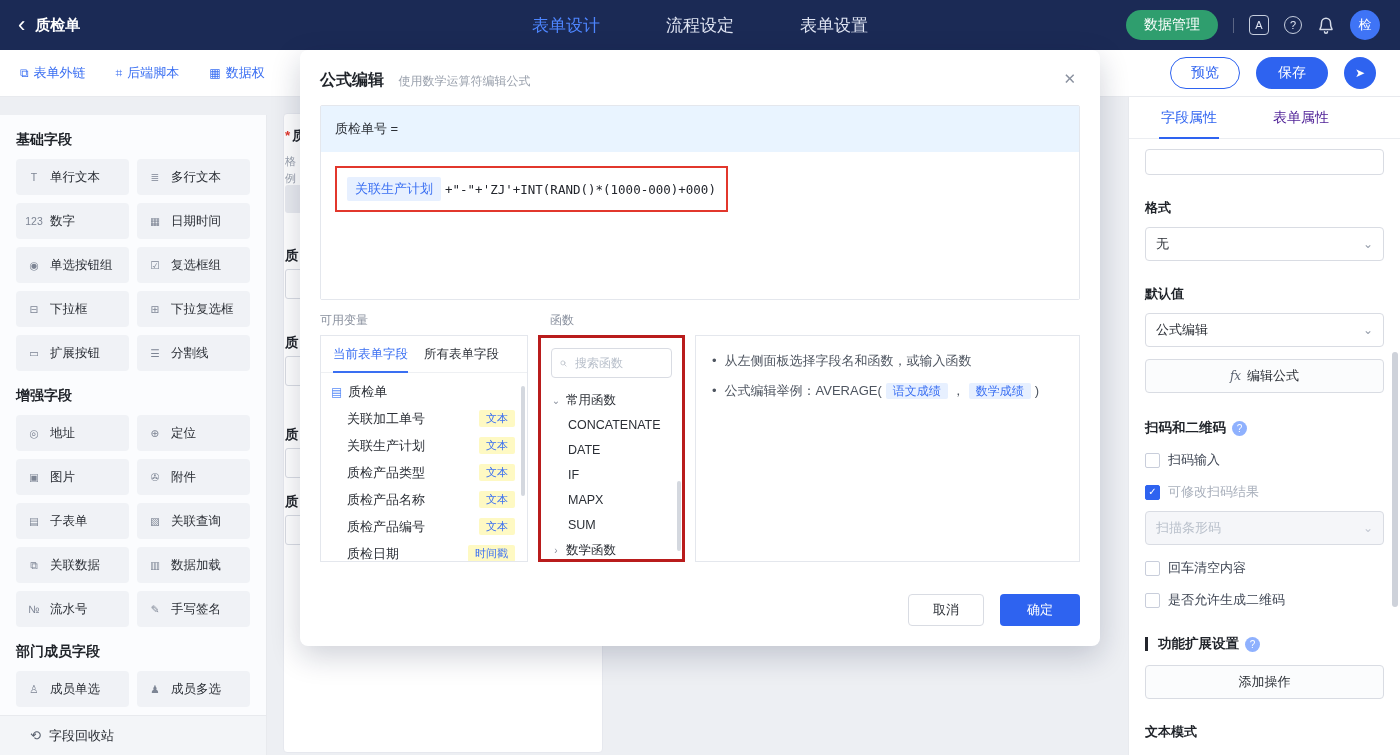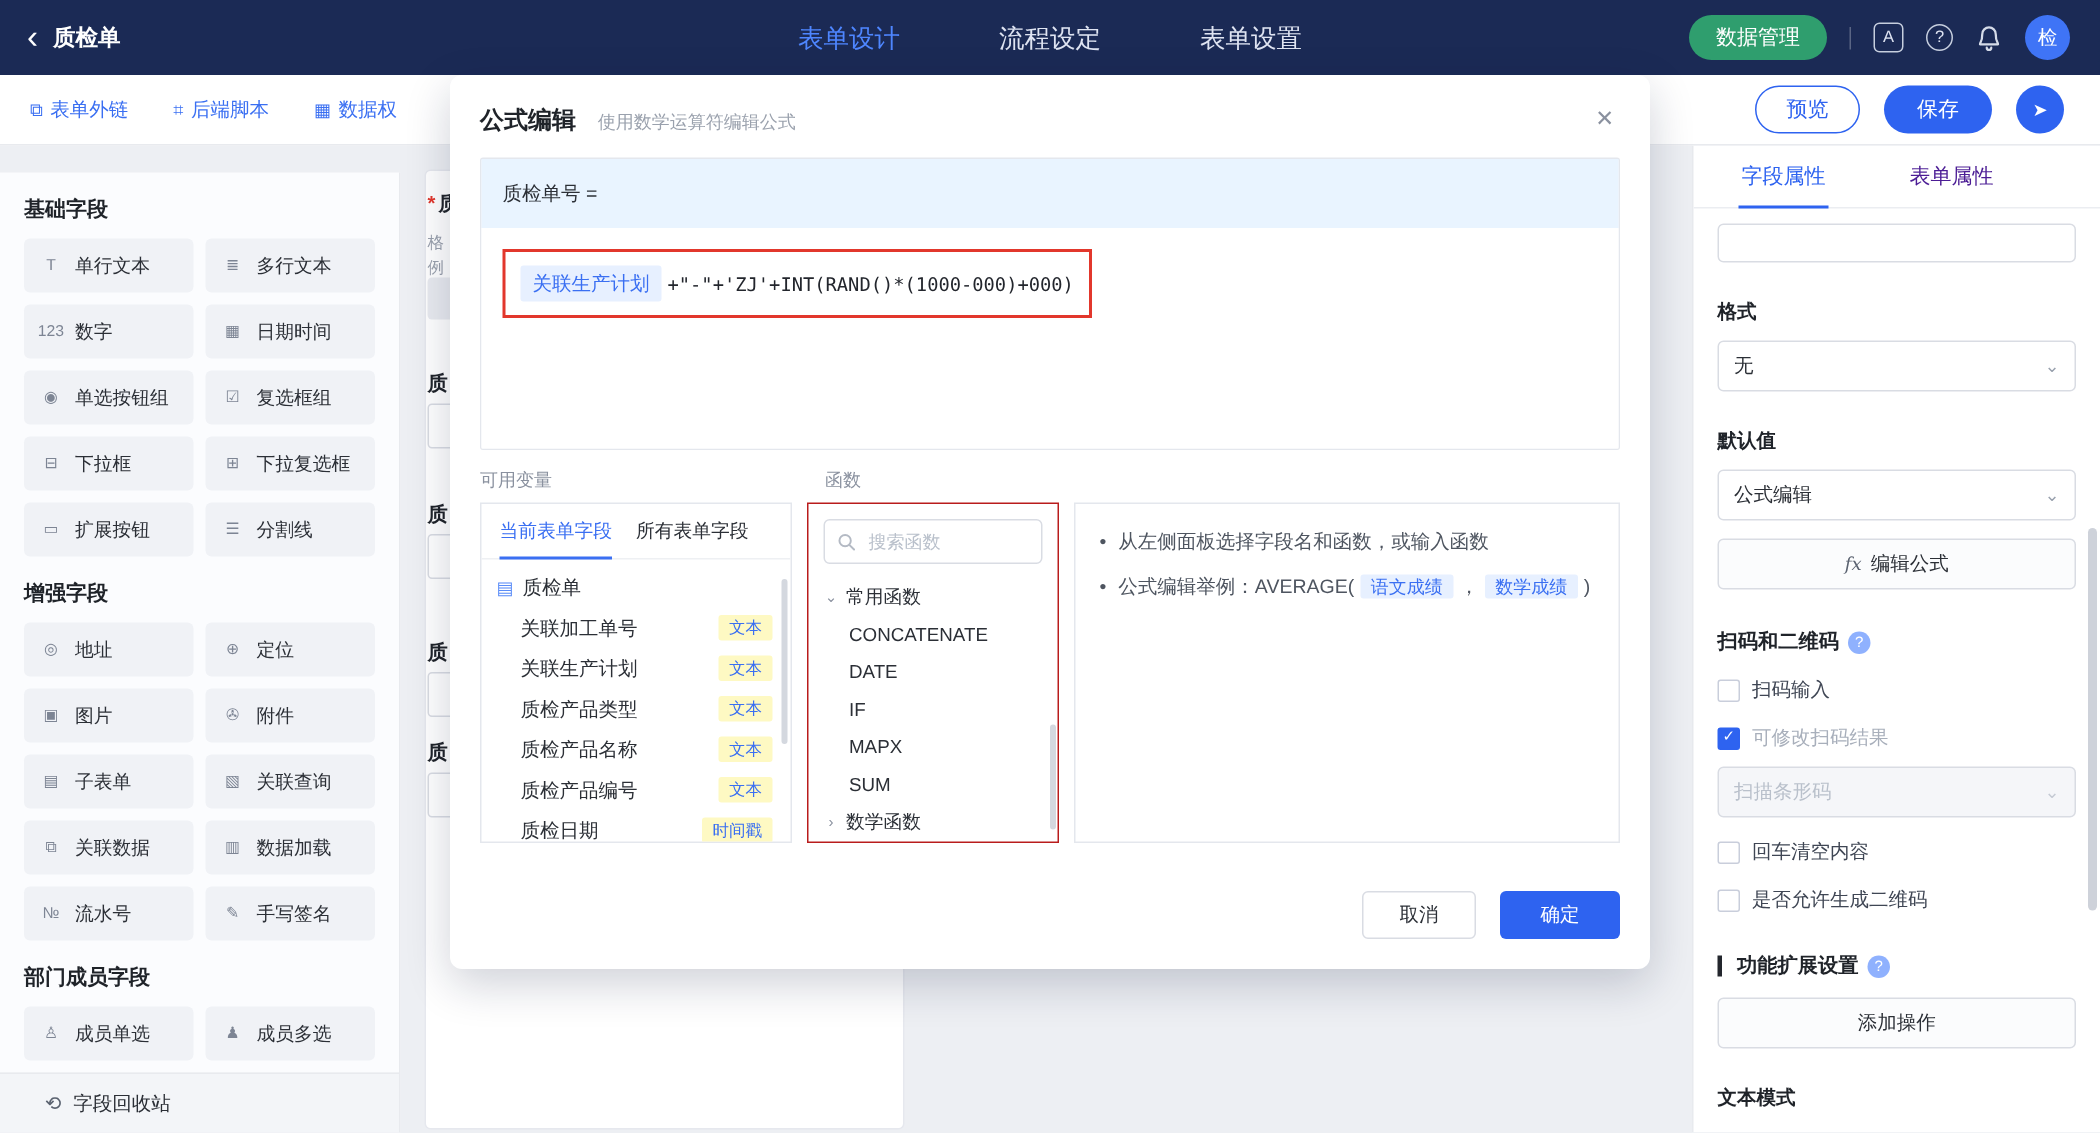--- a/index.html
+++ b/index.html
@@ -129,21 +129,21 @@
   .v-tab { font-size:12.5px; color:#2b2f36; padding:10px 0 8px; cursor:pointer; }
   .v-tab.active { color:#3a6ff2; border-bottom:2px solid #3a6ff2; margin-bottom:-1px; }
   .v-tree { padding:6px 0; }
   .v-form { display:flex; align-items:center; gap:6px; height:26px; padding:0 10px; font-size:13px; color:#2b2f36; }
   .doc-icon { color:#5a8cf8; font-size:12px; }
   .v-row { display:flex; align-items:center; height:27px; padding:0 12px 0 26px; font-size:13px;
     color:#2b2f36; cursor:pointer; }
   .v-name { flex:1; white-space:nowrap; overflow:hidden; }
   .v-badge { background:#fef9c3; color:#3a6ff2; font-size:11px; padding:1px 7px; border-radius:2px; flex:none; }
   .v-scrollbar { position:absolute; right:2px; top:50px; width:4px; height:110px; background:#d4d8df; border-radius:2px; }
-  .p-funcs { width:168px; border:1px solid #b91c1c; position:relative; overflow:hidden; }
+  .p-funcs { width:147px; border:3px solid #b91c1c; position:relative; overflow:hidden; }
   .f-search { margin:10px; height:30px; border:1px solid #d9dce3; border-radius:4px;
     display:flex; align-items:center; gap:6px; padding:0 8px; }
   .f-search input { border:none; outline:none; width:90px; font-size:12px; color:#2b2f36;
     font-family:inherit; background:transparent; }
   .f-search input::placeholder { color:#b9c0cb; }
   .f-group { display:flex; align-items:center; gap:5px; height:25px; padding:0 10px; font-size:12.5px;
     color:#2b2f36; cursor:pointer; }
   .f-chev { color:#8a919f; font-size:10px; width:10px; text-align:center; }
   .f-item { height:25px; line-height:25px; padding-left:27px; font-size:12.5px; color:#2b2f36;
     cursor:pointer; white-space:nowrap; }

